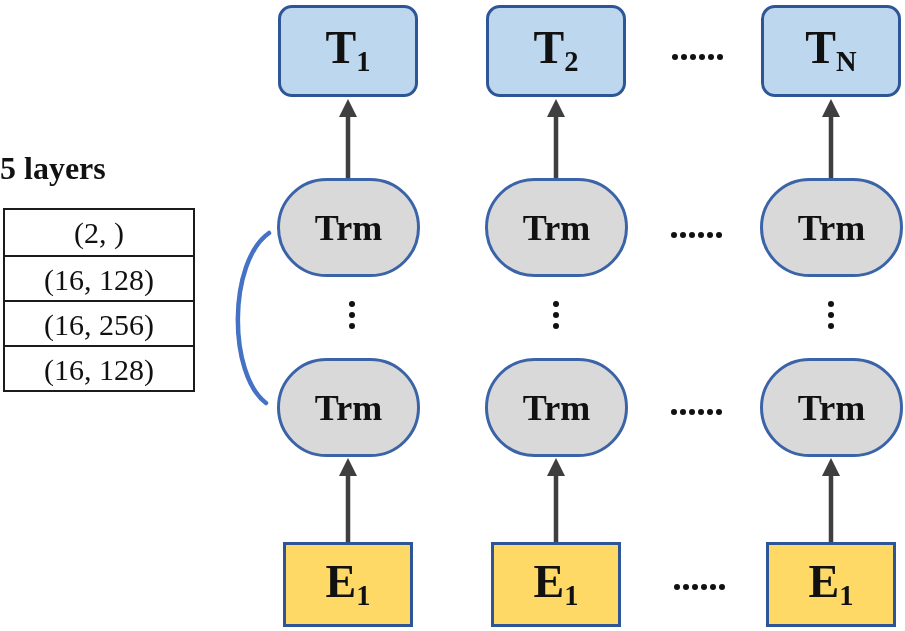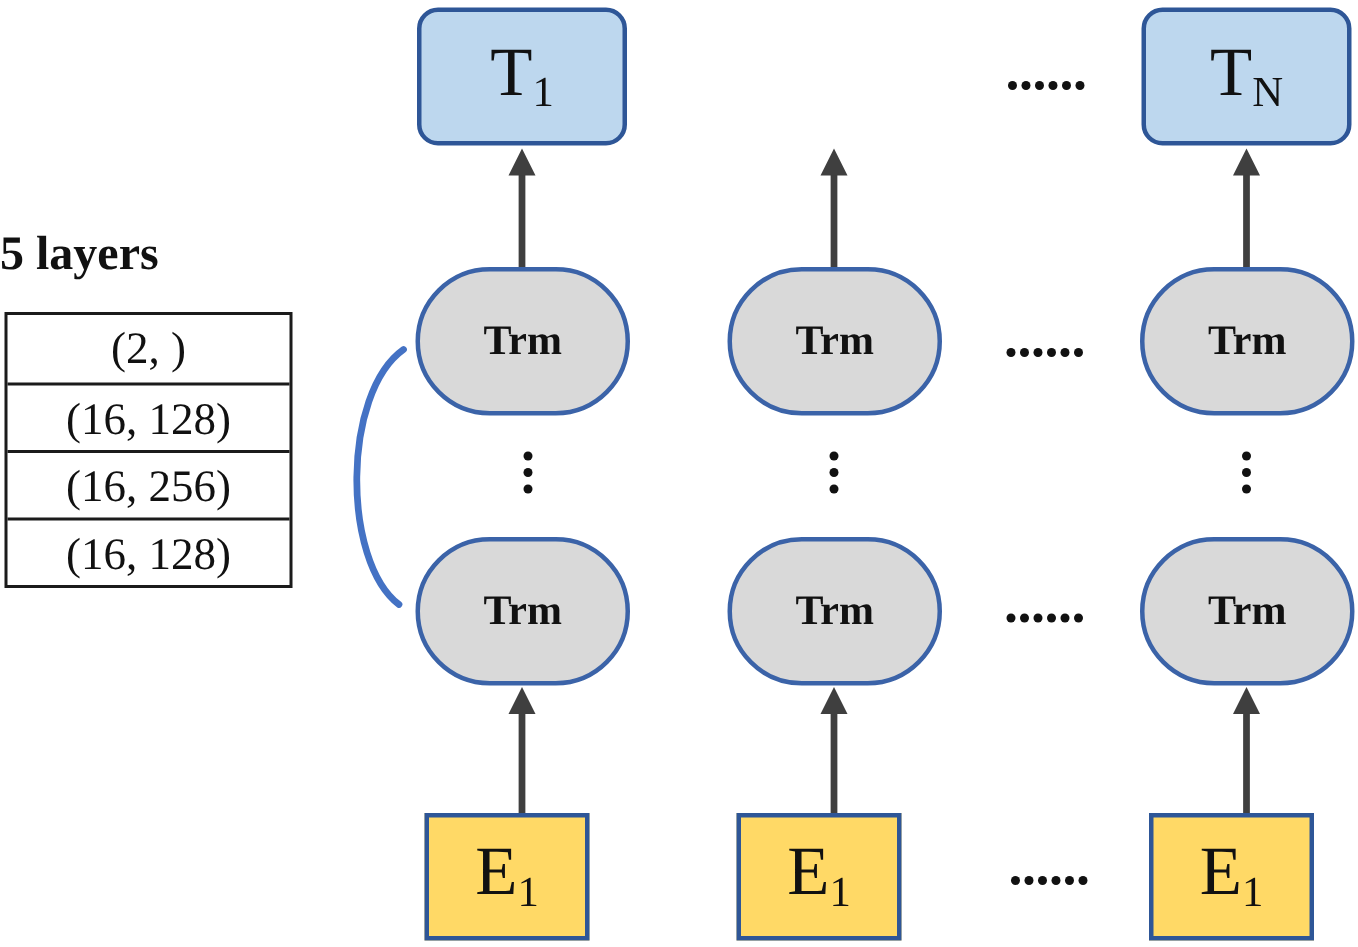--- a/index.html
+++ b/index.html
@@ -30,33 +30,33 @@
     position:absolute; top:5px; width:140px; height:92px;
     background:#BDD7EE; border:3px solid #2E5697; border-radius:14px;
     display:flex; align-items:center; justify-content:center;
   }
   .node {
     position:absolute; width:143px; height:99px;
     background:#D9D9D9; border:3px solid #3B63A8; border-radius:50px;
     display:flex; align-items:center; justify-content:center;
   }
   .ebox {
-    position:absolute; top:542px; width:110px; height:85px;
+    position:absolute; top:542px; width:130px; height:85px;
     background:#FFD966; border:3px solid #2E5697;
     display:flex; align-items:center; justify-content:center;
   }
   .row-upper { top:178px; }
   .row-lower { top:358px; }
   .c1t { left:278px; } .c2t { left:486px; } .c3t { left:761px; }
   .c1n { left:277px; } .c2n { left:485px; } .c3n { left:760px; }
   .c1e { left:283px; } .c2e { left:491px; } .c3e { left:766px; }
 
-  .big-label { font-size:46px; font-weight:normal; line-height:1; }
+  .big-label { font-size:46px; font-weight:bold; line-height:1; }
   .big-label sub { font-size:0.62em; vertical-align:-0.28em; }
-  .trm-label { font-size:28px; font-weight:bold; line-height:1; }
+  .trm-label { font-size:36px; font-weight:bold; line-height:1; }
 
   
   .hdots { position:absolute; display:flex; gap:3px; }
   .hdots i { display:block; width:6px; height:6px; border-radius:50%; background:#111; }
   .vdots { position:absolute; display:flex; flex-direction:column; gap:5px; }
   .vdots i { display:block; width:6px; height:6px; border-radius:50%; background:#111; }
   .hd-t   { left:672px; top:54px; }
   .hd-tru { left:671px; top:232px; }
   .hd-trl { left:671px; top:409px; }
   .hd-e   { left:674px; top:584px; }
@@ -108,20 +108,23 @@
   <div class="layers-table">
     <div class="layers-row">(2, )</div>
     <div class="layers-row">(16, 128)</div>
     <div class="layers-row">(16, 256)</div>
     <div class="layers-row">(16, 128)</div>
   </div>
 
   <div class="tbox c1t">
     <span class="big-label"><span>T</span><sub>1</sub></span>
   </div>
+  <div class="tbox c2t">
+    <span class="big-label"><span>T</span><sub>2</sub></span>
+  </div>
   <div class="tbox c3t">
     <span class="big-label"><span>T</span><sub>N</sub></span>
   </div>
   <div class="hdots hd-t">
       <i></i>
       <i></i>
       <i></i>
       <i></i>
       <i></i>
       <i></i>

